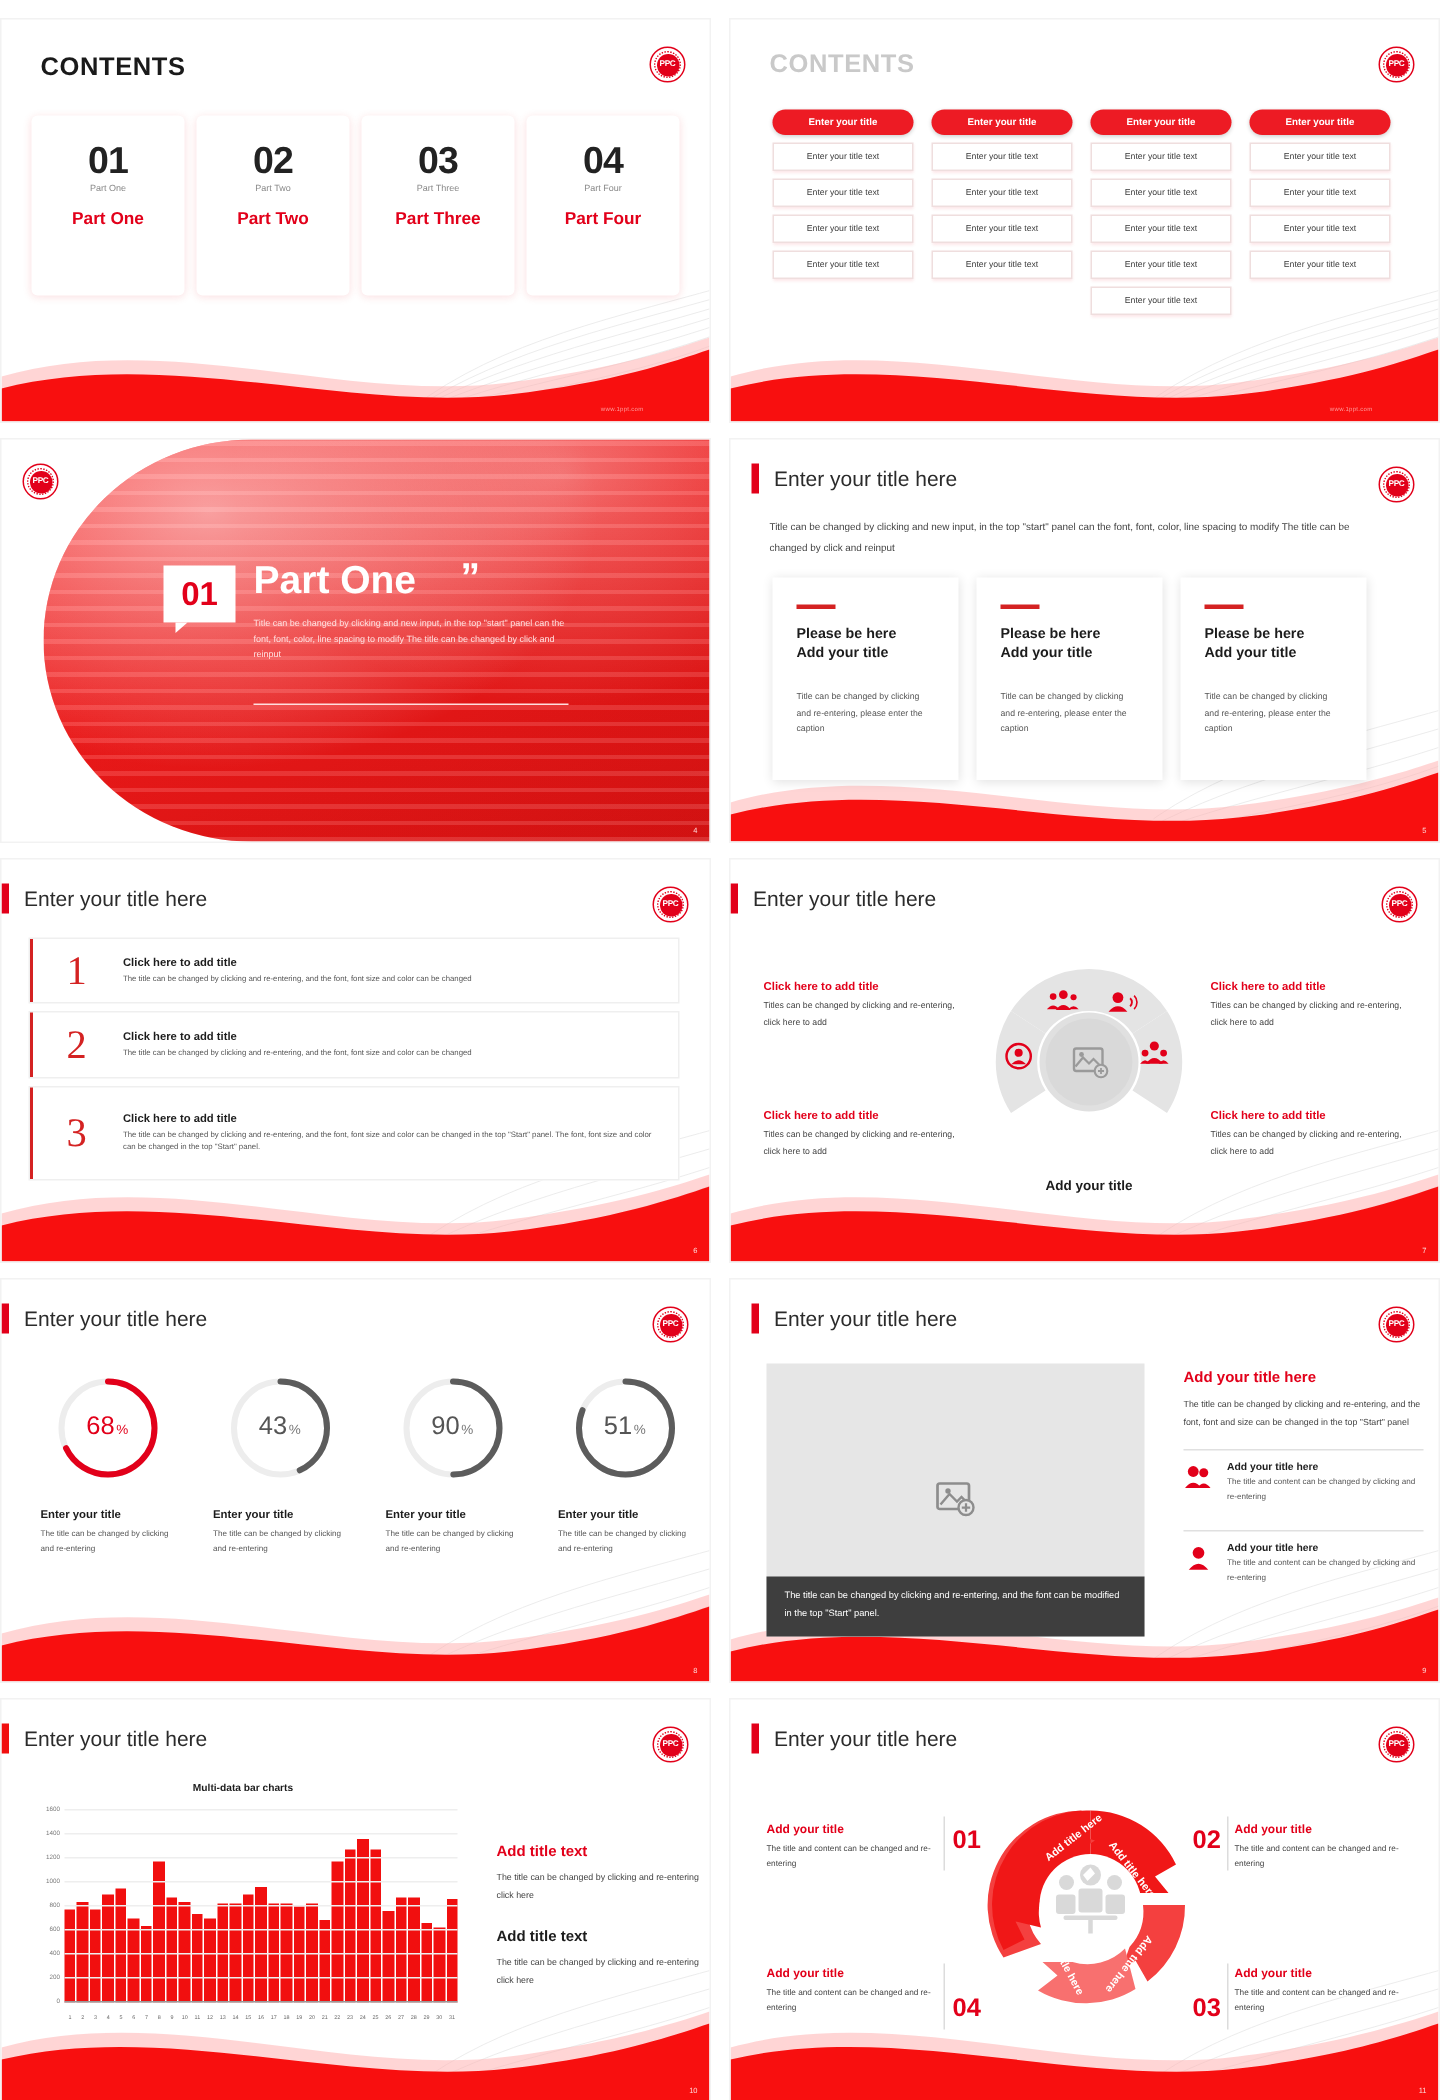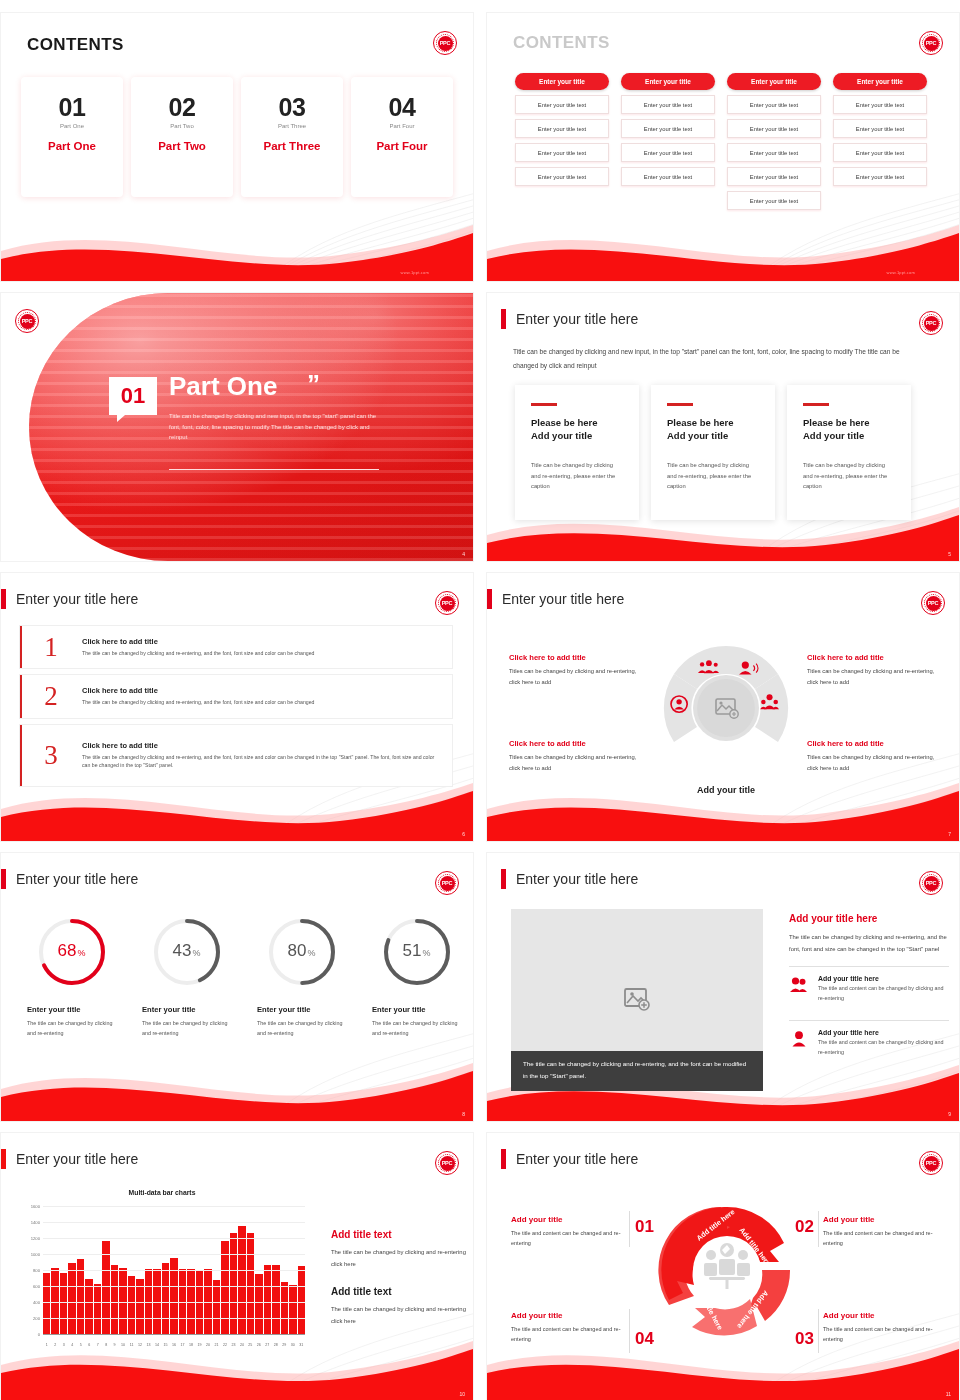--- a/index.html
+++ b/index.html
@@ -546,21 +546,21 @@
           <div class="p">The title can be changed by clicking and re-entering</div>
         </div>
       </div>
       <div class="item">
         <div class="ring-wrap">
           <svg viewBox="0 0 74 74">
               <circle cx="37" cy="37" r="31" fill="none" stroke="#ededed" stroke-width="4"></circle>
             <circle cx="37" cy="37" r="31" fill="none" stroke="#5c5c5c" stroke-width="4" stroke-linecap="round" stroke-dasharray="97 195" transform="rotate(-90 37 37)"></circle>
             </svg>
           <div class="pct">
-              <span class="v">80</span>
+              <span class="v">90</span>
               <span class="s">%</span>
             </div>
         </div>
         <div class="lab">
           <div class="h">Enter your title</div>
           <div class="p">The title can be changed by clicking and re-entering</div>
         </div>
       </div>
       <div class="item">
         <div class="ring-wrap">

